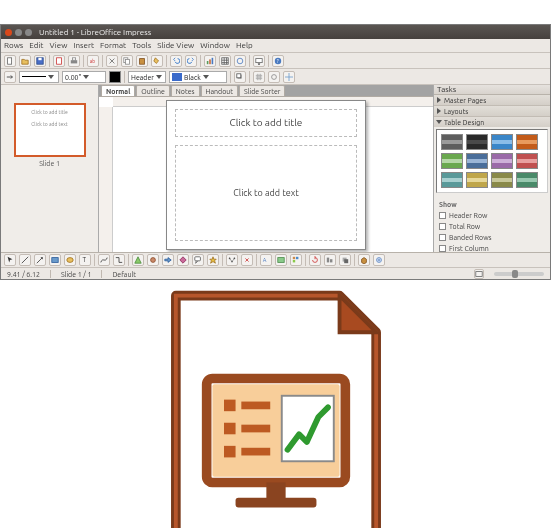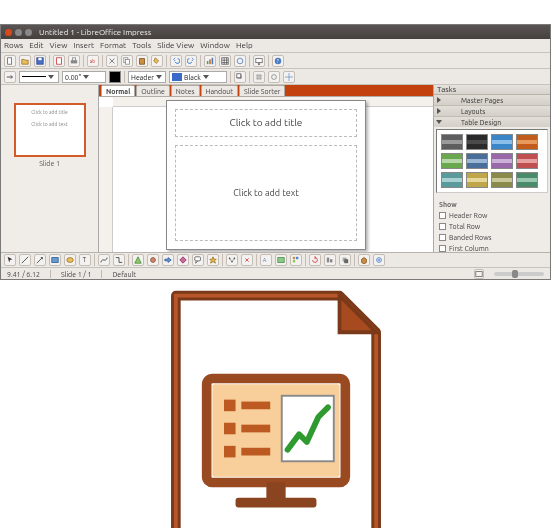--- a/index.html
+++ b/index.html
@@ -19,34 +19,34 @@
   .combo { height: 12px; background: #fff; border: 1px solid #aaa; display: flex; align-items: center; padding: 0 2px; font-size: 7px; gap: 2px; }
   .combo .arrow { width: 0; height: 0; border-left: 3px solid transparent; border-right: 3px solid transparent; border-top: 4px solid #555; }
   .swatch { width: 12px; height: 12px; border: 1px solid #888; }
   .content { flex: 1; display: flex; background: #f7f5f2; overflow: hidden; }
   .slidepanel { width: 98px; background: #f0ede9; border-right: 1px solid #aaa; display: flex; flex-direction: column; }
   .panel-header { height: 12px; background: linear-gradient(#e6e2de,#d8d3cd); border-bottom: 1px solid #b8b2aa; padding: 0 3px; display: flex; align-items: center; font-size: 8px; color: #333; }
   .thumb-wrap { flex: 1; padding: 18px; display: flex; flex-direction: column; align-items: center; gap: 2px; }
   .thumb { width: 72px; height: 54px; background: #fff; border: 2px solid #d35b2a; display: flex; flex-direction: column; align-items: center; padding: 4px 2px; gap: 6px; font-size: 5px; color: #888; }
   .thumb .th-t { font-size: 5px; }
   .editor { flex: 1; display: flex; flex-direction: column; border-right: 1px solid #aaa; }
-  .tabstrip { height: 12px; display: flex; align-items: flex-end; background: #c2410c; border-bottom: 1px solid #b0aaa3; padding: 0 2px; gap: 1px; font-size: 7px; color: #444; }
+  .tabstrip { height: 12px; display: flex; align-items: flex-end; background: #a3a3a3; border-bottom: 1px solid #b0aaa3; padding: 0 2px; gap: 1px; font-size: 7px; color: #444; }
   .tab { padding: 1px 4px; background: #ece8e4; border: 1px solid #b0aaa3; border-bottom: none; border-radius: 2px 2px 0 0; }
   .tab.active { background: #fff; font-weight: bold; }
   .canvas-area { flex: 1; background: #fff; position: relative; overflow: hidden; }
   .ruler-h { position: absolute; top: 0; left: 14px; right: 0; height: 10px; background: #f4f0ec; border-bottom: 1px solid #ccc; }
   .ruler-v { position: absolute; top: 10px; left: 0; width: 14px; bottom: 0; background: #f4f0ec; border-right: 1px solid #ccc; }
   .canvas-inner { position: absolute; top: 12px; left: 30px; right: 30px; bottom: 12px; display: flex; align-items: center; justify-content: center; }
   .slide { width: 200px; height: 150px; background: #fff; box-shadow: 2px 2px 3px rgba(0,0,0,.3); border: 1px solid #888; padding: 8px; display: flex; flex-direction: column; gap: 8px; }
   .ph { border: 1px dashed #bbb; display: flex; align-items: center; justify-content: center; color: #444; }
   .ph-title { height: 28px; font-size: 10px; }
   .ph-body { flex: 1; font-size: 9px; }
   .taskpanel { width: 116px; background: #efece8; display: flex; flex-direction: column; }
   .task-sec { border-bottom: 1px solid #c2bcb4; }
-  .task-hd { height: 10px; background: linear-gradient(#e2ded8,#d4cfc8); display: flex; align-items: center; padding: 0 3px; font-size: 7px; color: #333; gap: 20px; }
+  .task-hd { height: 10px; background: linear-gradient(#e2ded8,#d4cfc8); display: flex; align-items: center; padding: 0 3px; font-size: 7px; color: #333; gap: 3px; }
   .tri { width: 0; height: 0; border-top: 3px solid transparent; border-bottom: 3px solid transparent; border-left: 4px solid #555; }
   .tri.open { transform: rotate(90deg); }
   .designs { padding: 4px; display: flex; flex-wrap: wrap; gap: 3px; background: #fff; border: 1px inset #ccc; margin: 2px; }
   .dthumb { width: 22px; height: 16px; border: 1px solid #888; display: flex; flex-direction: column; }
   .dthumb div { flex: 1; }
   .props { padding: 3px 5px; display: flex; flex-direction: column; gap: 3px; font-size: 7px; color: #444; }
   .props .hdr { font-weight: bold; color: #666; margin-top: 2px; }
   .cb { display: flex; align-items: center; gap: 3px; }
   .cb .box { width: 7px; height: 7px; border: 1px solid #888; background: #fff; }
   .bottom-bar { height: 15px; background: #ece8e4; border-top: 1px solid #b8b2aa; display: flex; align-items: center; padding: 0 3px; gap: 3px; }

